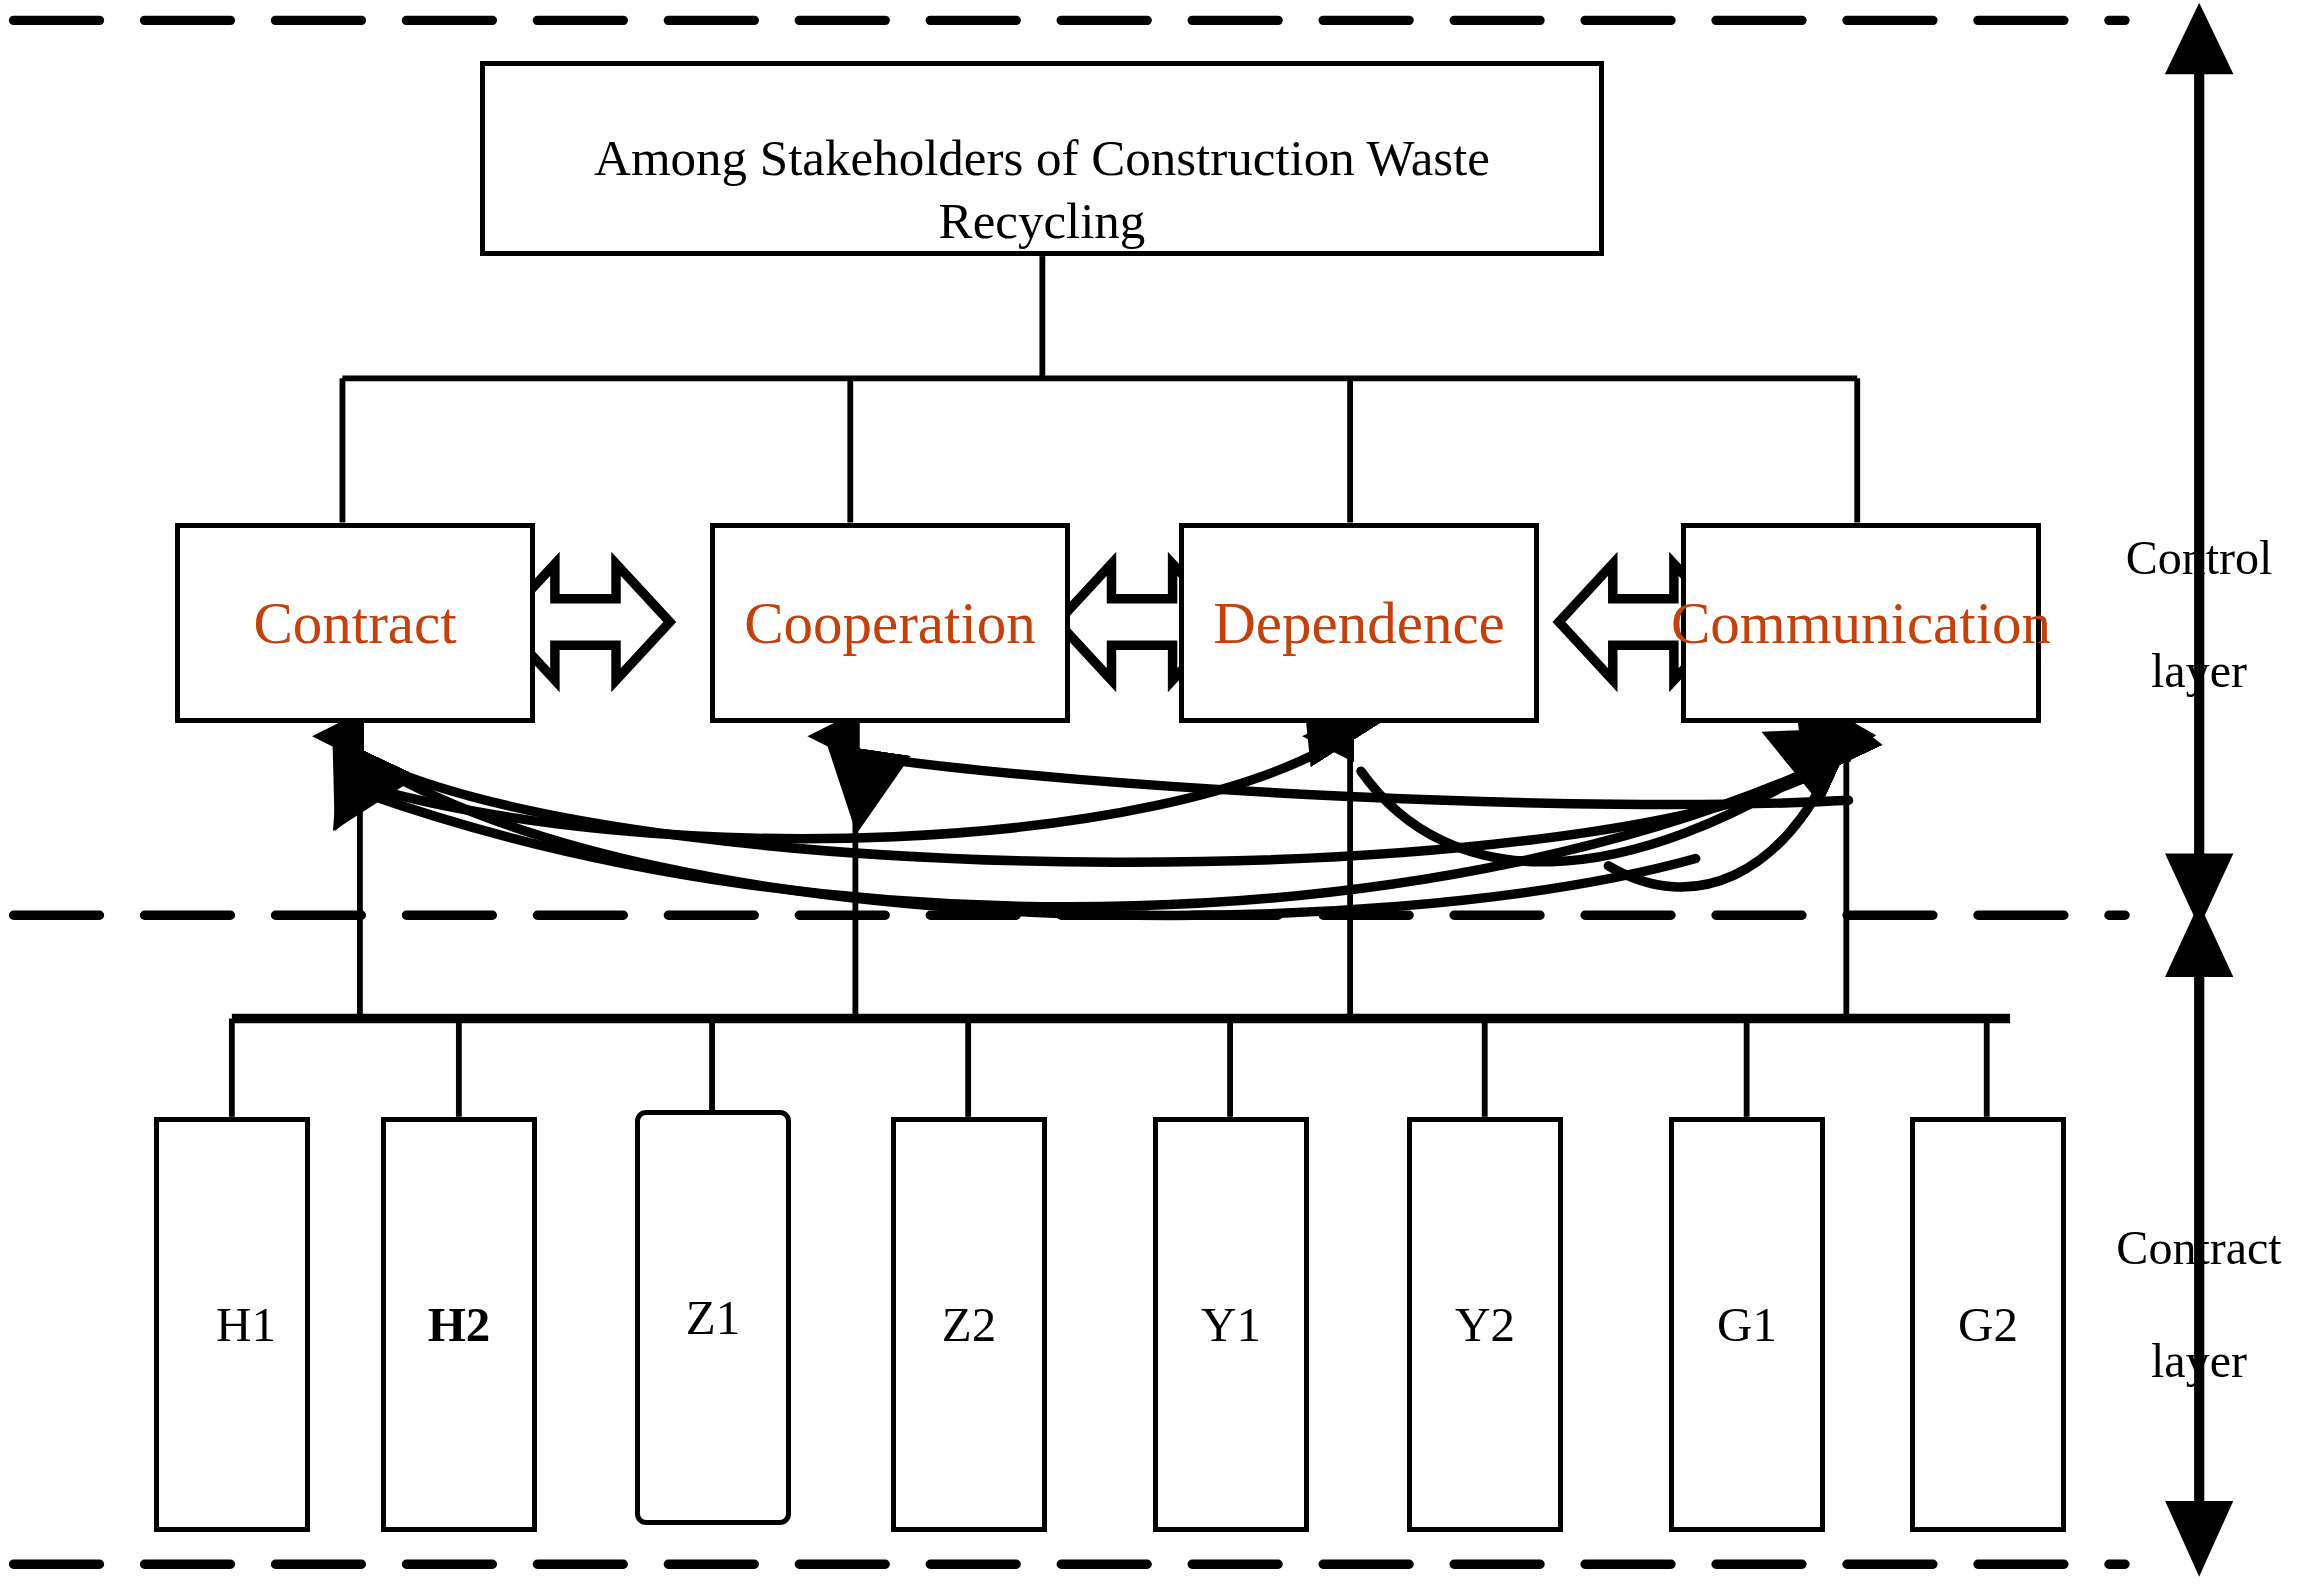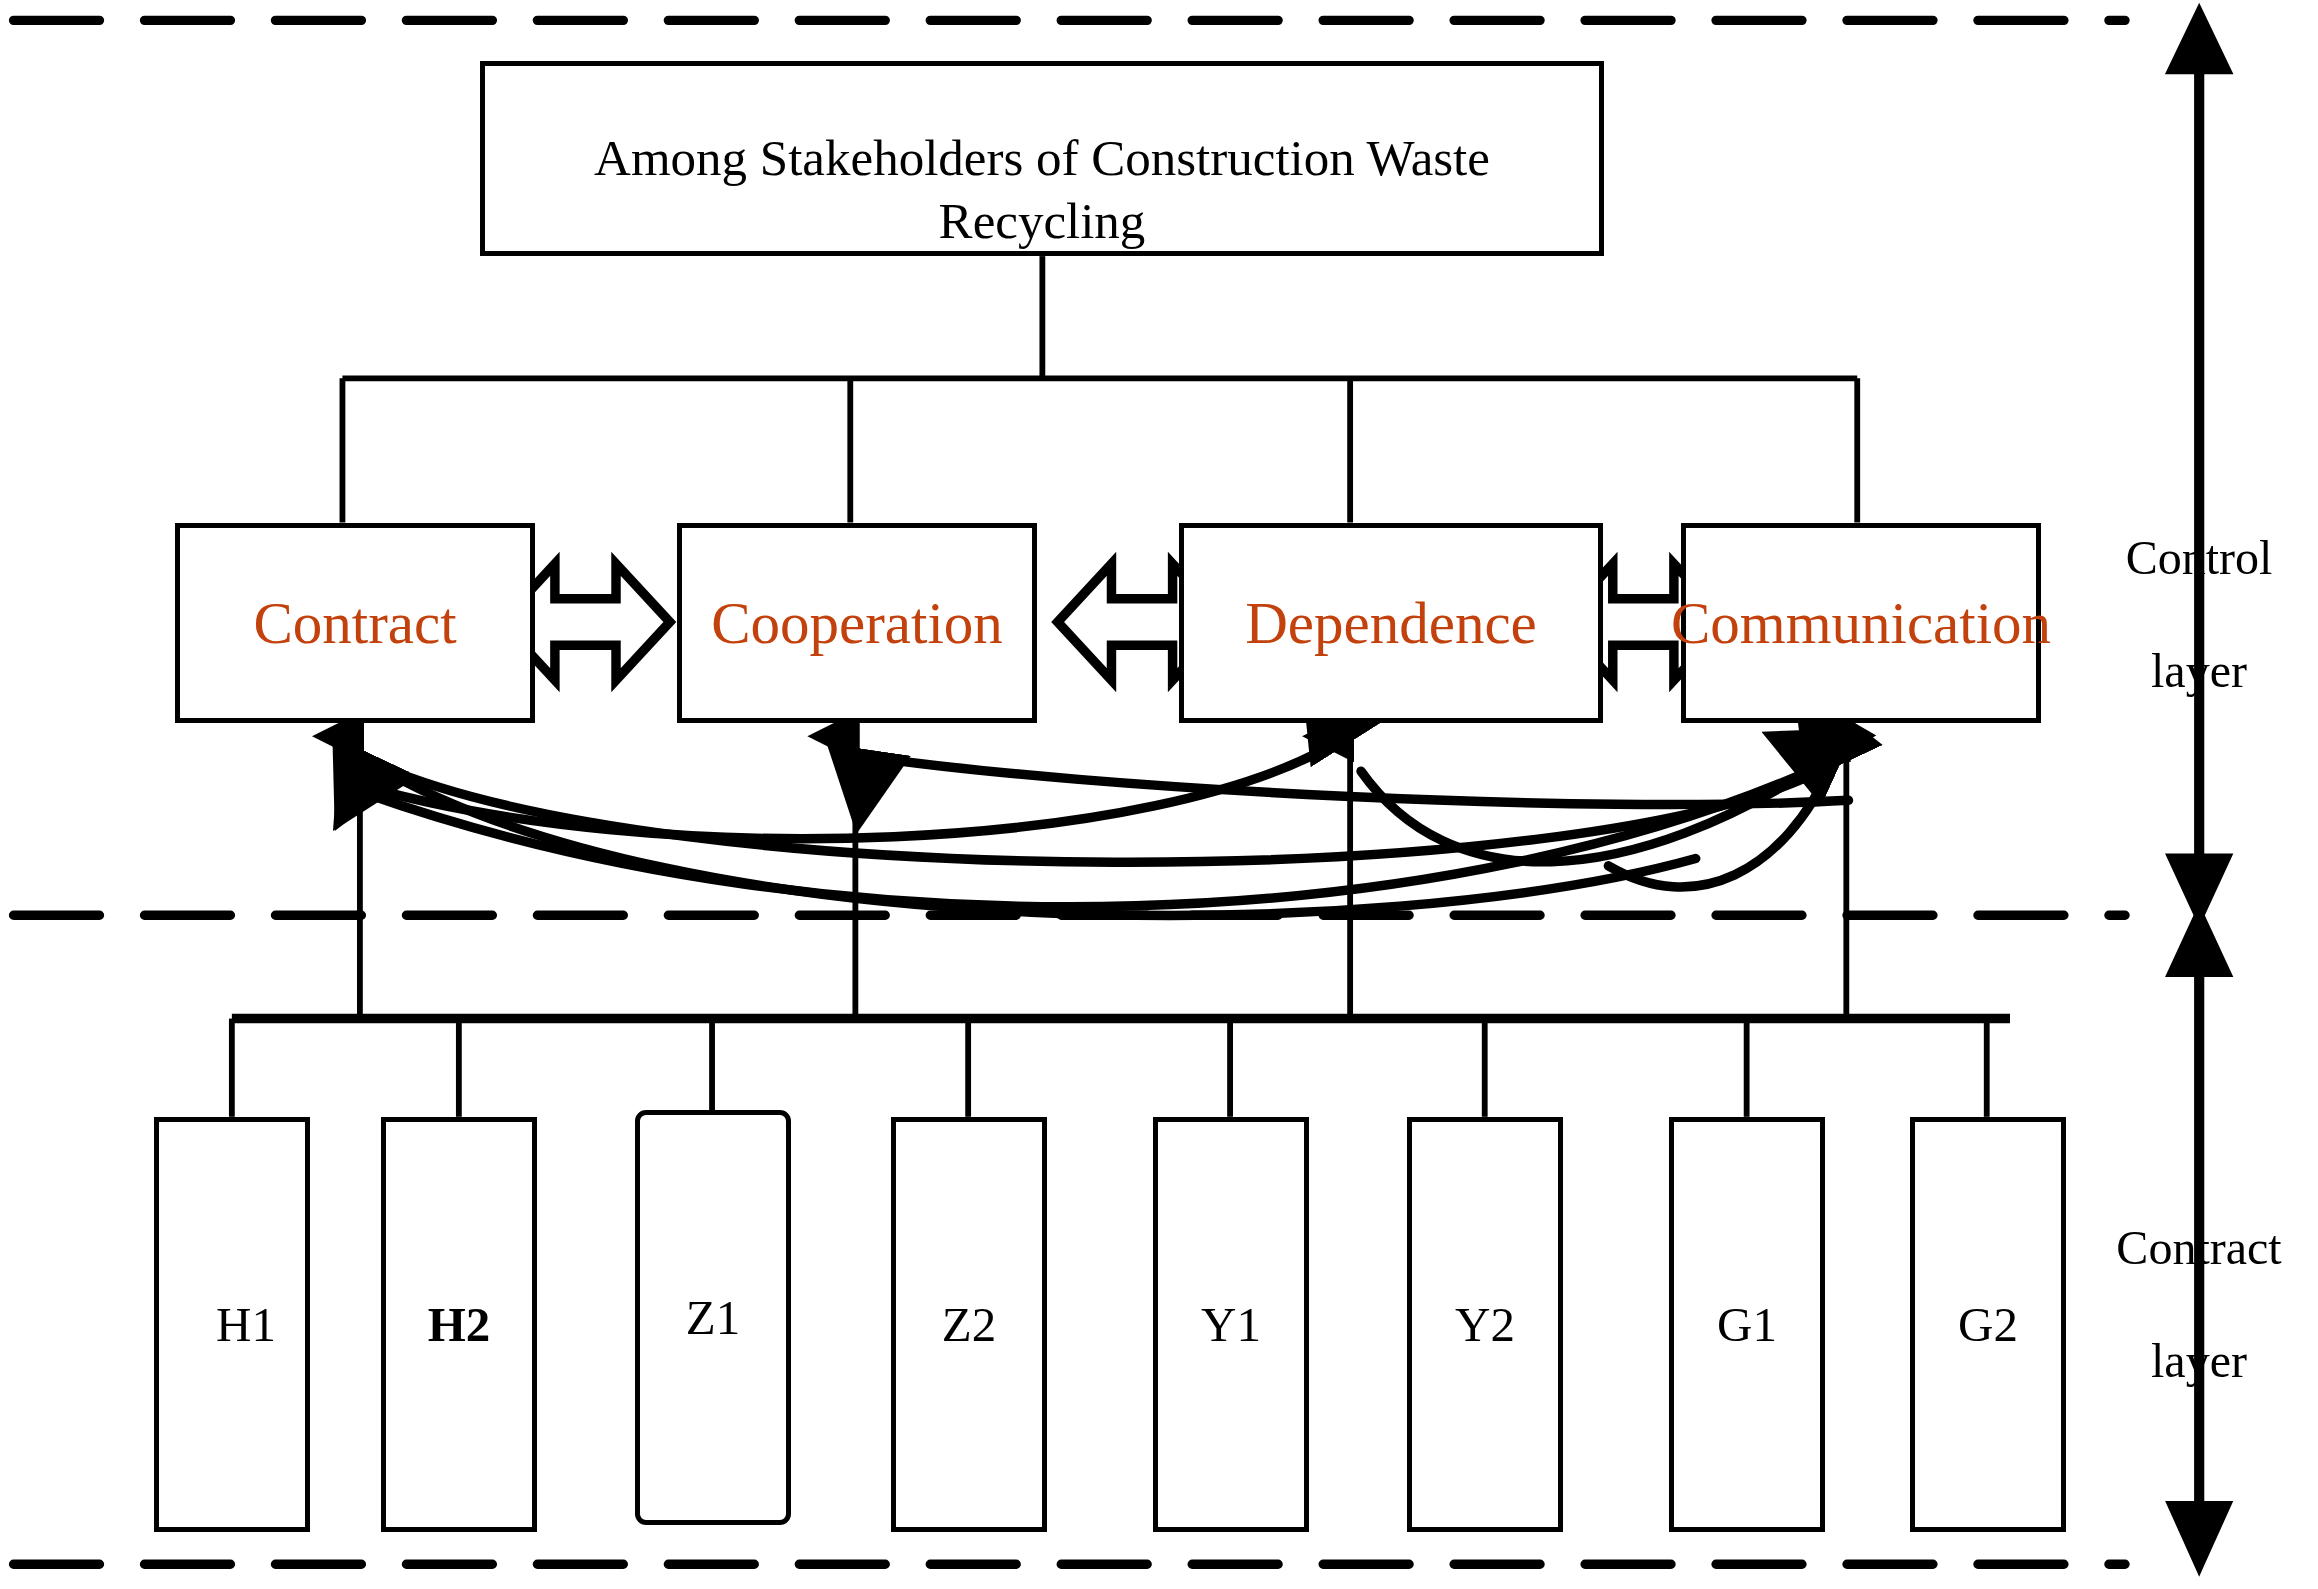--- a/index.html
+++ b/index.html
@@ -149,24 +149,24 @@
     <span>
       <br>
       <span>Among Stakeholders of Construction Waste</span><br>
       <span>Recycling</span>
     </span>
   </div>
 
   <div class="node-box criterion-box" style="left:175px; top:523px; width:360px; height:200px;">
     <span>Contract</span>
   </div>
-  <div class="node-box criterion-box" style="left:677px; top:523px; width:360px; height:200px;">
+  <div class="node-box criterion-box" style="left:710px; top:523px; width:360px; height:200px;">
     <span>Cooperation</span>
   </div>
-  <div class="node-box criterion-box" style="left:1179px; top:523px; width:424px; height:200px;">
+  <div class="node-box criterion-box" style="left:1179px; top:523px; width:360px; height:200px;">
     <span>Dependence</span>
   </div>
   <div class="node-box criterion-box" style="left:1681px; top:523px; width:360px; height:200px;">
     <span>Communication</span>
   </div>
 
   <div class="node-box alt-box" style="left:154px; top:1117px; width:156px; height:415px;padding-left:28px;">
     <span>H1</span>
   </div>
   <div class="node-box alt-box" style="left:381px; top:1117px; width:156px; height:415px;font-weight:bold;">

